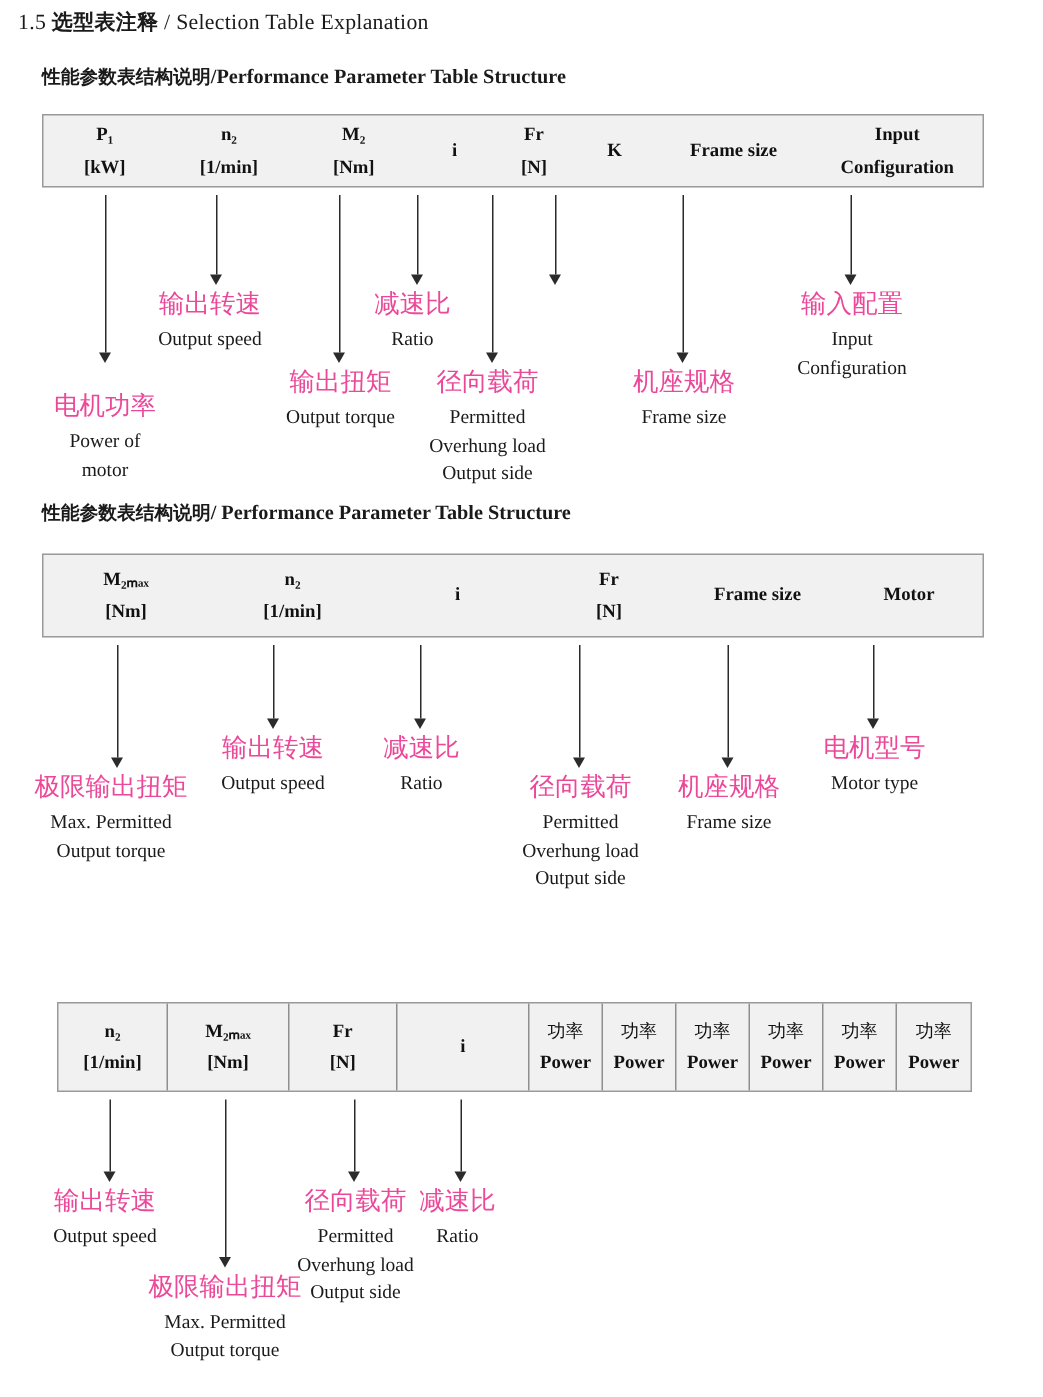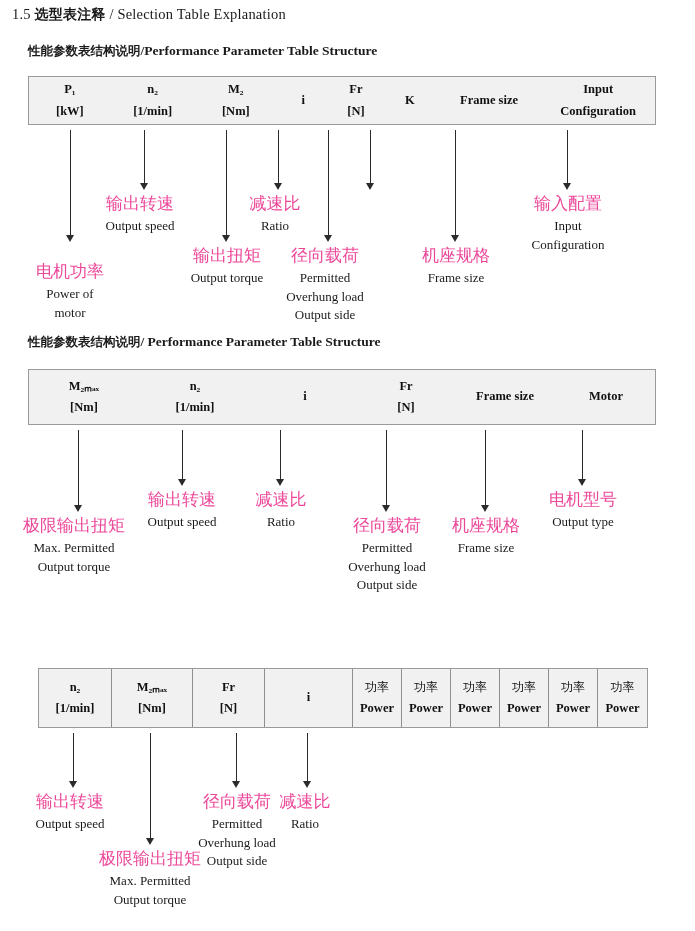--- a/index.html
+++ b/index.html
@@ -309,21 +309,21 @@
     <span class="en">Permitted</span>
     <span class="en">Overhung load</span>
     <span class="en">Output side</span>
   </div>
   <div class="label" style="left:425px; top:515px; width:122px;">
     <span class="cn">机座规格</span>
     <span class="en">Frame size</span>
   </div>
   <div class="label" style="left:522px; top:489px; width:122px;">
     <span class="cn">电机型号</span>
-    <span class="en">Output type</span>
+    <span class="en">Motor type</span>
   </div>
 
 
   <div class="tbl divided" style="left:38px; top:668px; width:610px; height:60px;">
     <div class="cell" style="width:72px;">
       <span class="l1">n₂</span>
       <span class="l2">[1/min]</span>
     </div>
     <div class="cell" style="width:81px;">
       <span class="l1">M₂ₘₐₓ</span>

